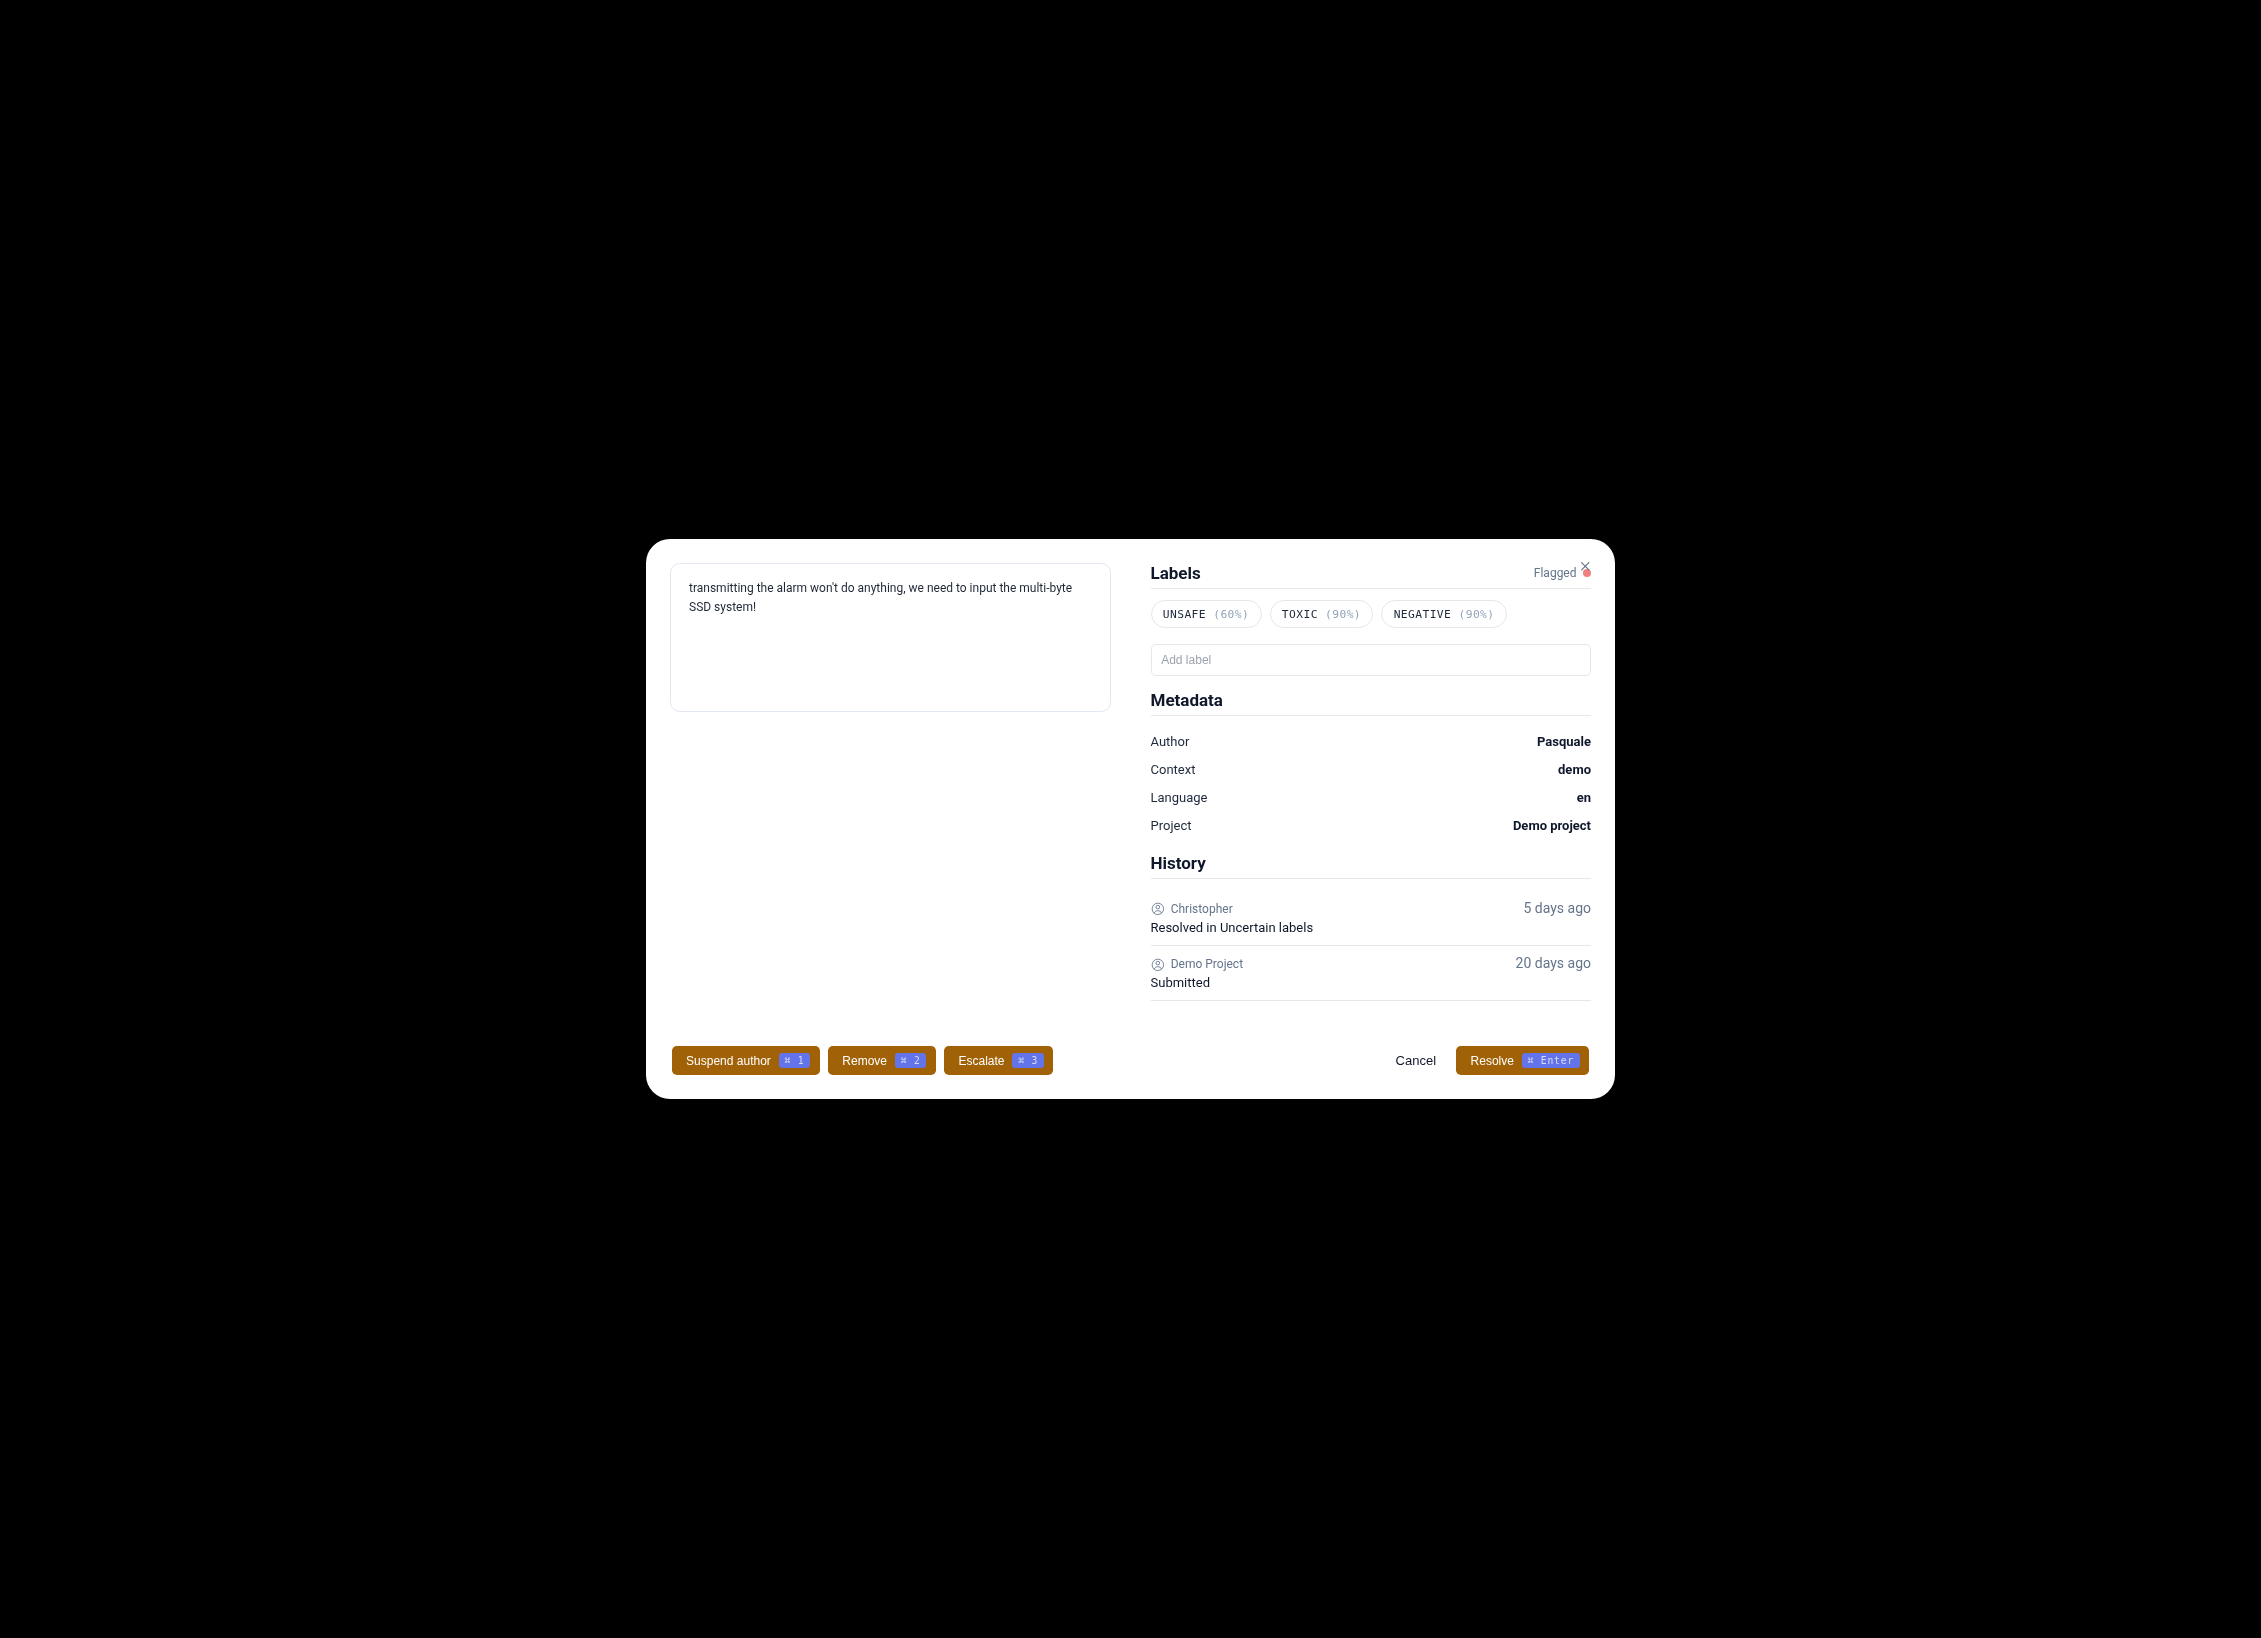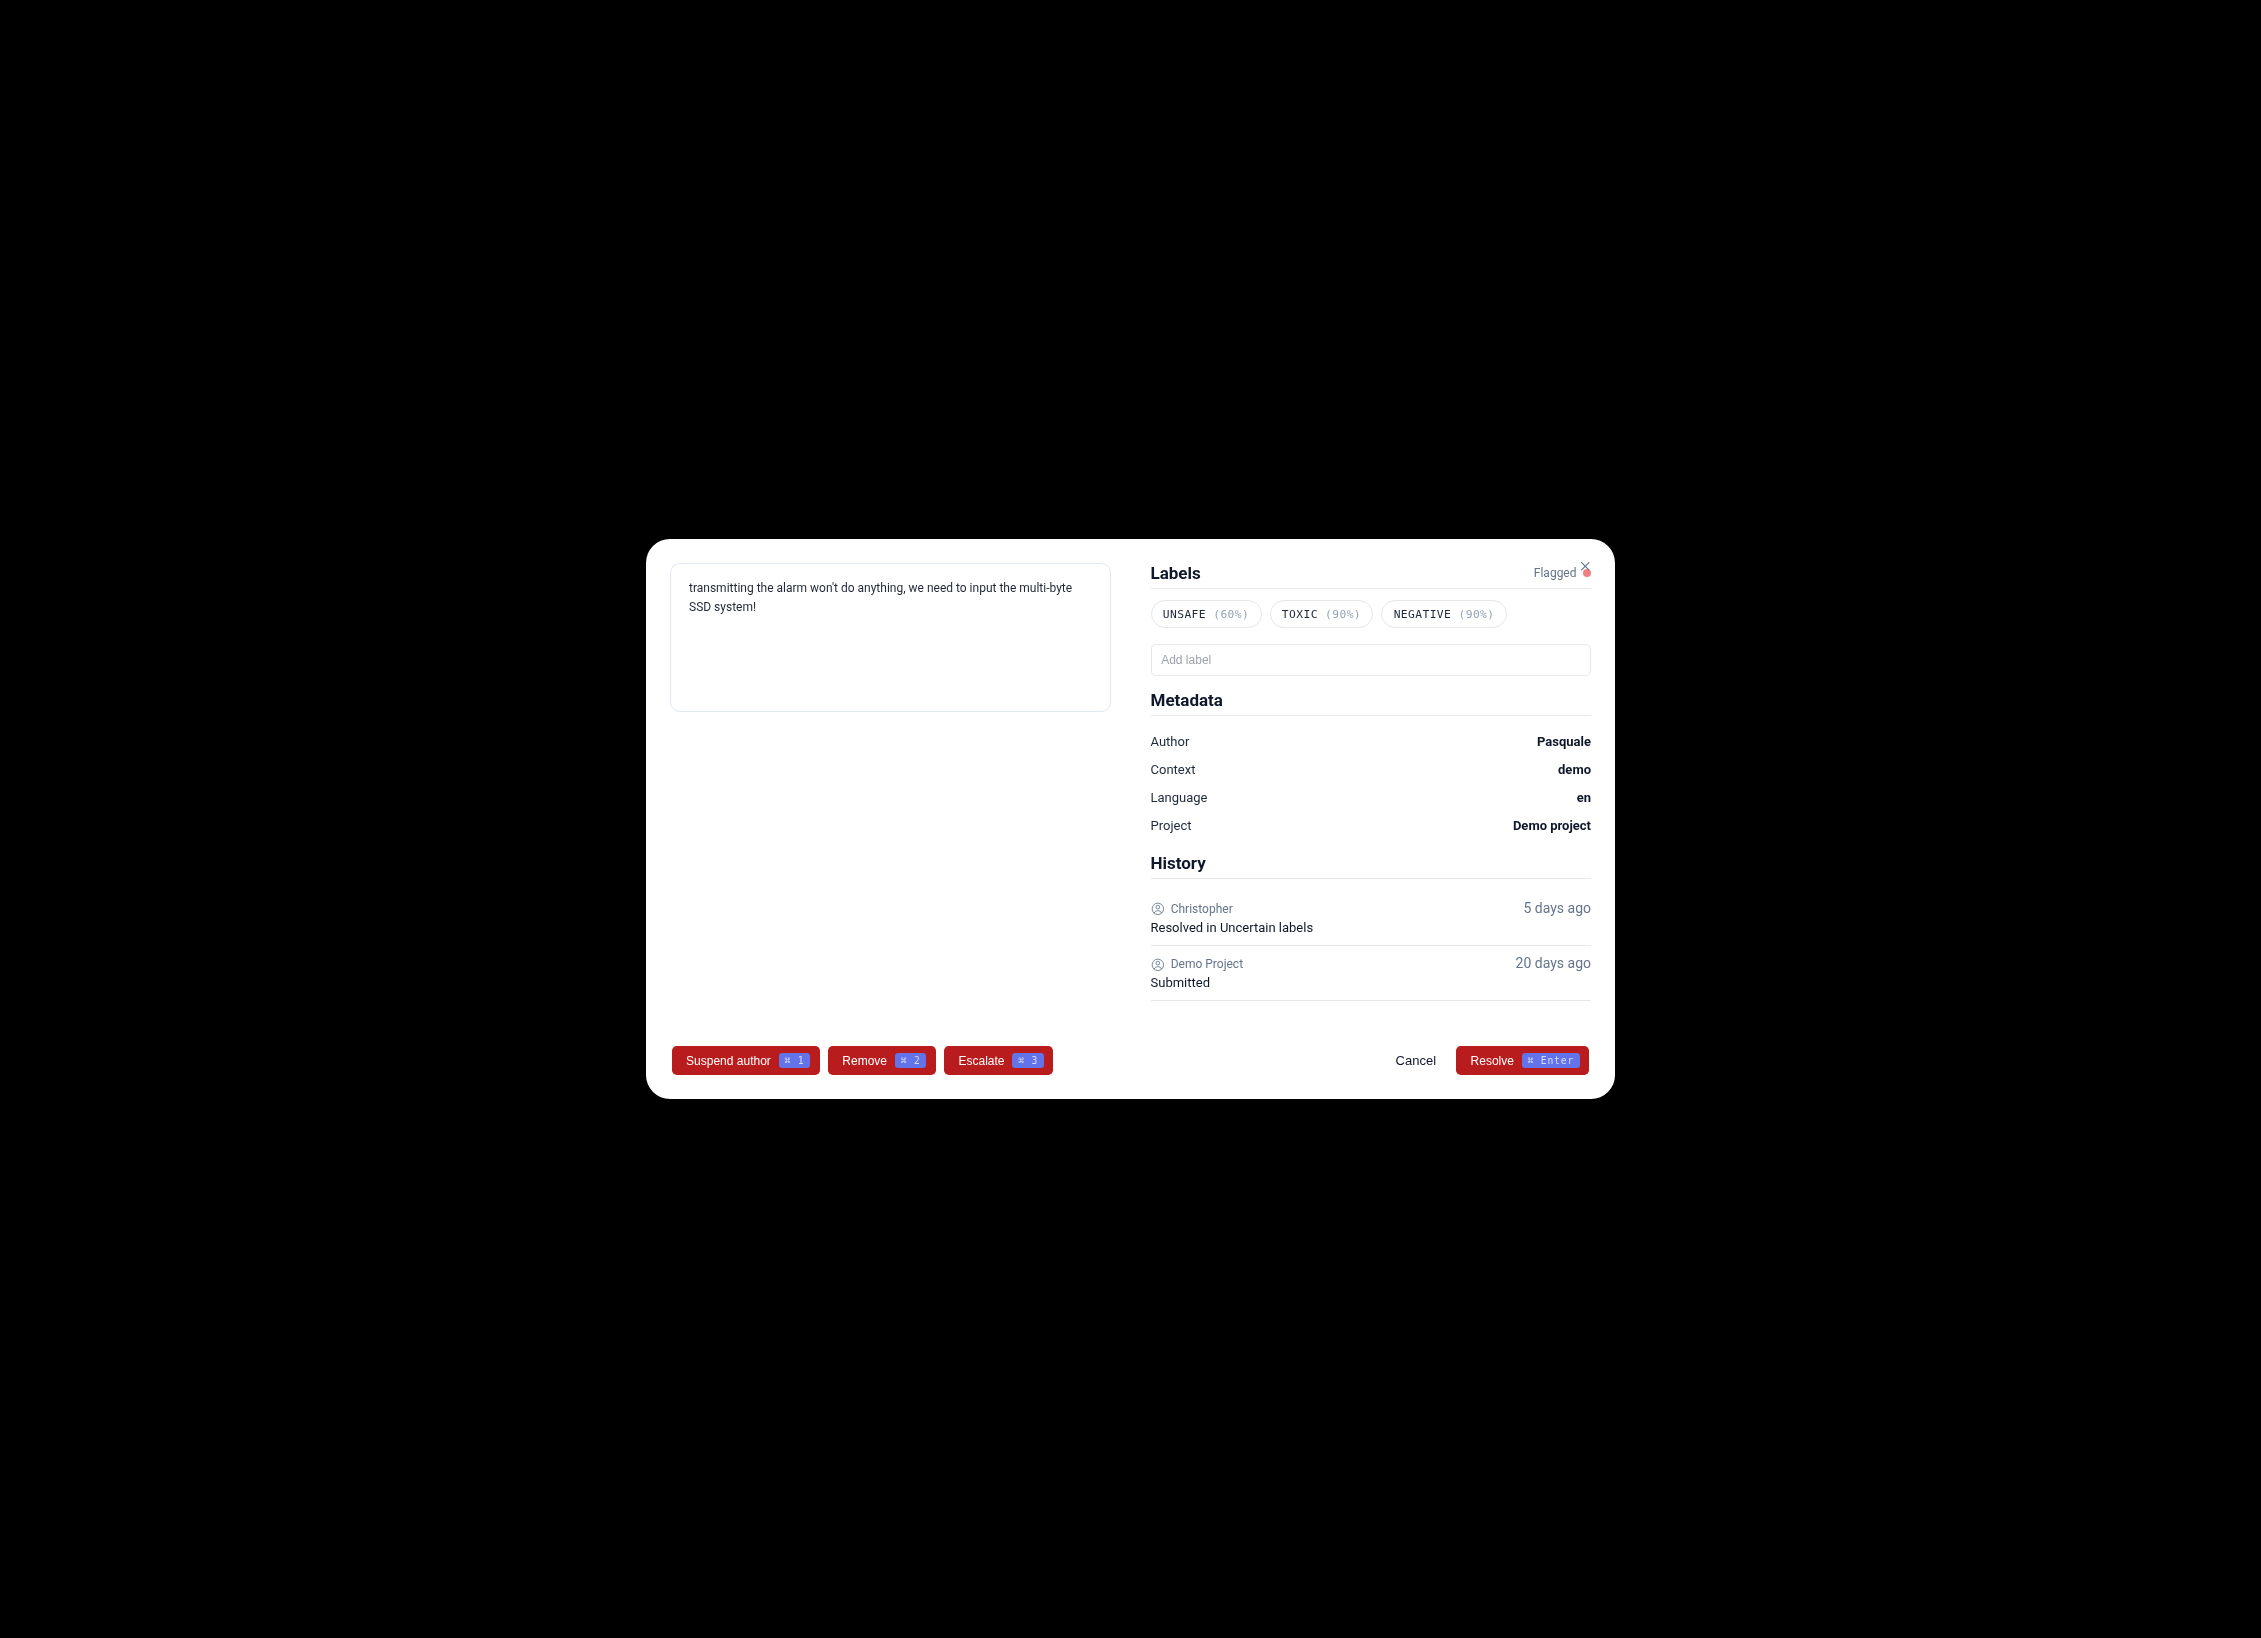--- a/index.html
+++ b/index.html
@@ -176,21 +176,21 @@
       align-items: center;
       gap: 8px;
       padding: 6.5px 9.7px 6.5px 14.5px;
       border-radius: 4.8px;
       font-size: 12px;
       font-weight: 500;
       cursor: pointer;
       border: none;
     }
     .btn-primary {
-      background: #b91c1c;
+      background: #a16207;
       color: #fff;
     }
     .kbd {
       background: #6373ea;
       color: #d9ddfb;
       border-radius: 3.2px;
       padding: 2.4px 5.7px;
       font-family: ui-monospace, 'SFMono-Regular', 'SF Mono', Menlo, Consolas, monospace;
       font-size: 9.7px;
       letter-spacing: 0.8px;

